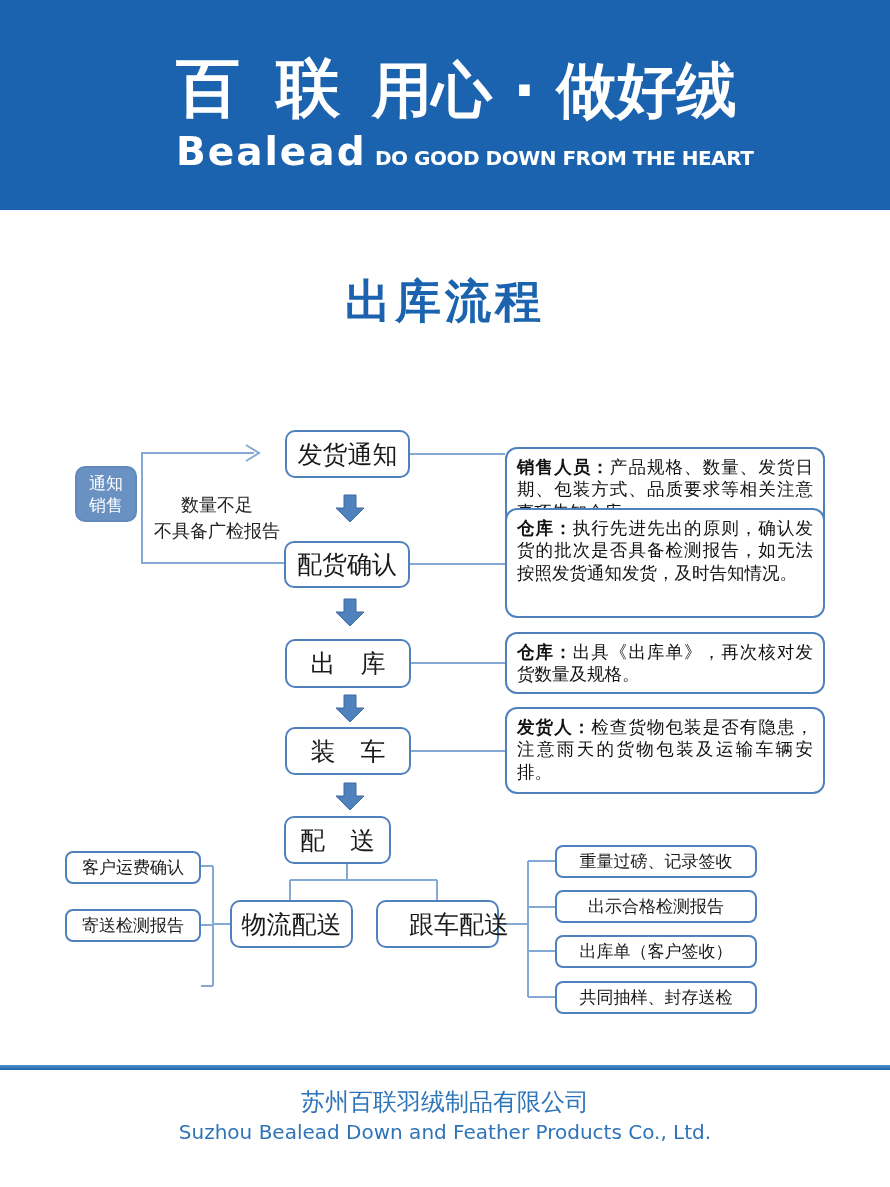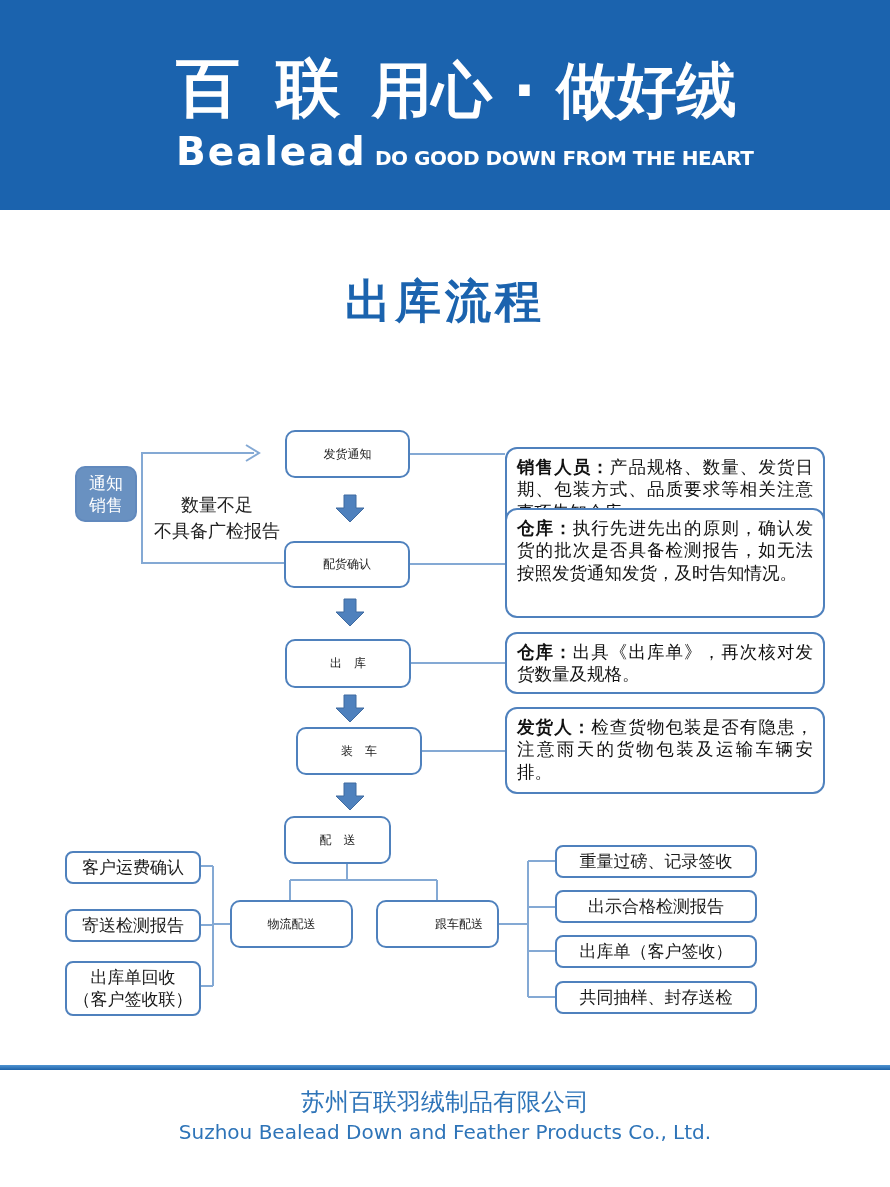--- a/index.html
+++ b/index.html
@@ -28,21 +28,21 @@
   
   .title {
     position:absolute; left:0; top:276px; width:890px; text-align:center;
     color:#1b63ae; font-size:46px; font-weight:bold; letter-spacing:4px; line-height:1.1;
   }
   
   .fbox {
     position:absolute; box-sizing:border-box; background:#fff;
     border:2px solid #4f81bd; border-radius:10px;
     display:flex; align-items:center; justify-content:center;
-    font-size:12px; color:#1a1a1a; white-space:nowrap;
+    font-size:25px; color:#1a1a1a; white-space:nowrap;
   }
   .sbox {
     position:absolute; box-sizing:border-box; background:#fff;
     border:2px solid #4f81bd; border-radius:8px;
     display:flex; flex-direction:column; align-items:center; justify-content:center;
     font-size:17px; color:#1a1a1a; text-align:center; line-height:1.25; white-space:nowrap;
   }
   .notify {
     position:absolute; left:75px; top:466px; width:62px; height:56px; box-sizing:border-box;
     background:#6991c1; border:2px solid #6189bd; border-radius:10px;
@@ -108,45 +108,41 @@
   </div>
 
   <div class="feedback">
     <div>数量不足</div>
     <div>不具备广检报告</div>
   </div>
 
   <div class="fbox" style="left:285px; top:430px; width:125px; height:48px;">发货通知</div>
   <div class="fbox" style="left:284px; top:541px; width:126px; height:47px;">配货确认</div>
   <div class="fbox" style="left:285px; top:639px; width:126px; height:49px;">出　库</div>
-  <div class="fbox" style="left:296px; top:727px; width:126px; height:48px;">装　车</div>
+  <div class="fbox" style="left:285px; top:727px; width:126px; height:48px;">装　车</div>
   <div class="fbox" style="left:284px; top:816px; width:107px; height:48px;">配　送</div>
 
   <div class="note" style="top:408px; height:88px;margin-top:39px;">
     <span class="lbl">销售人员：</span><span>产品规格、数量、发货日期、包装方式、品质要求等相关注意事项告知仓库</span>
   </div>
   <div class="note" style="top:508px; height:110px;">
     <span class="lbl">仓库：</span><span>执行先进先出的原则，确认发货的批次是否具备检测报告，如无法按照发货通知发货，及时告知情况。</span>
   </div>
   <div class="note" style="top:632px; height:62px;">
     <span class="lbl">仓库：</span><span>出具《出库单》，再次核对发货数量及规格。</span>
   </div>
   <div class="note" style="top:707px; height:87px;">
     <span class="lbl">发货人：</span><span>检查货物包装是否有隐患，注意雨天的货物包装及运输车辆安排。</span>
   </div>
 
   <div class="fbox" style="left:230px; top:900px; width:123px; height:48px;">物流配送</div>
   <div class="fbox" style="left:376px; top:900px; width:123px; height:48px;padding-left:43px;">跟车配送</div>
 
   <div class="sbox" style="left:65px; top:851px; width:136px; height:33px;">客户运费确认</div>
   <div class="sbox" style="left:65px; top:909px; width:136px; height:33px;">寄送检测报告</div>
-  <div class="sbox" style="left:65px; top:961px; width:136px; height:55px;">
-    <div>出库单回收</div>
-    <div>（客户签收联）</div>
-  </div>
 
   <div class="sbox" style="left:555px; top:845px; width:202px; height:33px;">重量过磅、记录签收</div>
   <div class="sbox" style="left:555px; top:890px; width:202px; height:33px;">出示合格检测报告</div>
   <div class="sbox" style="left:555px; top:935px; width:202px; height:33px;">出库单（客户签收）</div>
   <div class="sbox" style="left:555px; top:981px; width:202px; height:33px;">共同抽样、封存送检</div>
 
   <div class="divider"></div>
   <div class="company-zh">苏州百联羽绒制品有限公司</div>
   <div class="company-en">Suzhou Bealead Down and Feather Products Co., Ltd.</div>
 

